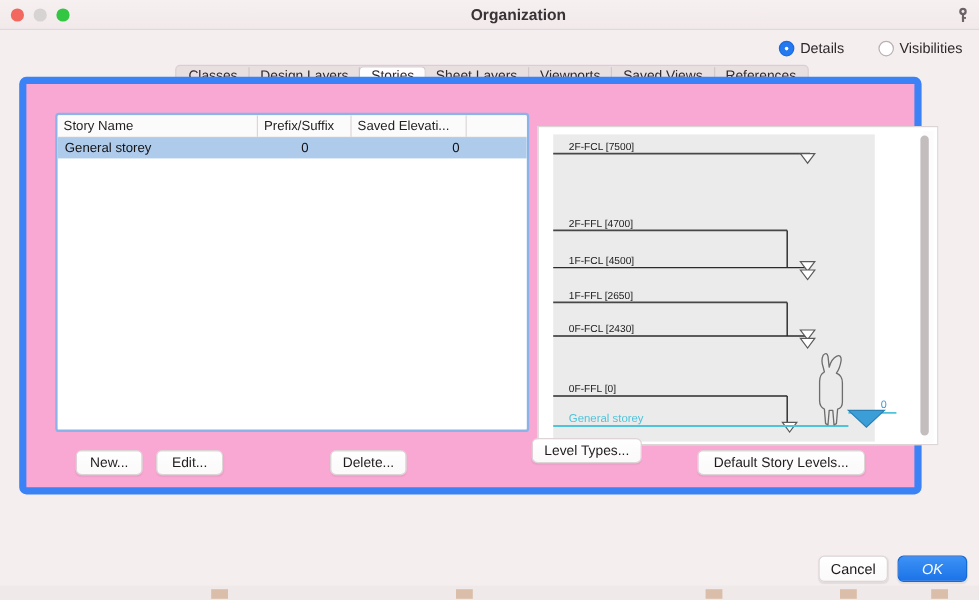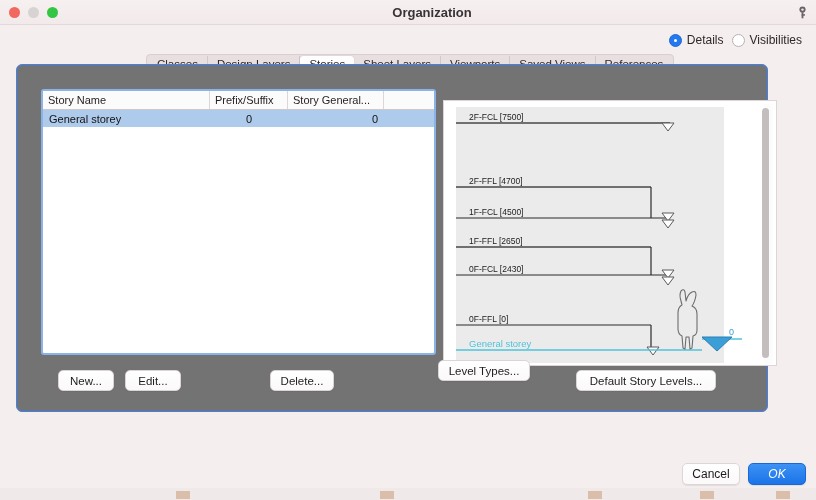--- a/index.html
+++ b/index.html
@@ -38,21 +38,21 @@
   .help-btn {
     position: absolute; right: 6px; top: 4px;
     width: 16px; height: 16px;
     display: flex; align-items: center; justify-content: center;
     font-size: 12px; font-weight: bold; color: #6b6266;
   }
 
   
   .radio-row {
     position: absolute; right: 14px; top: 33px;
-    display: flex; align-items: flex-start; gap: 8px;
+    display: flex; align-items: flex-start; gap: 28px;
   }
   .radio-opt { display: flex; align-items: center; gap: 5px; }
   .radio-mark {
     width: 13px; height: 13px; border-radius: 50%;
     border: 1px solid #b9b0b3; background: #fff;
     position: relative;
   }
   .radio-opt.on .radio-mark {
     background: #2279f0; border-color: #1f6ad8;
   }
@@ -85,22 +85,22 @@
     background: #fffdfd;
     border-radius: 3px;
     border-right: none;
     box-shadow: 0 0 1px rgba(0,0,0,.25);
   }
 
   
   .card {
     position: absolute; left: 16px; top: 64px;
     width: 752px; height: 348px;
-    background: #737373;
-    border: 1px solid #3b82f6;
+    background: #f9a8d4;
+    border: 6px solid #3b82f6;
     border-radius: 6px;
   }
 
   
   .table-wrap {
     position: absolute; left: 24px; top: 24px;
     width: 395px; height: 266px;
     background: #ffffff;
     border: 2px solid #8ab4e8;
     border-radius: 3px;
@@ -267,21 +267,21 @@
     <div class="tab">Saved Views</div>
     <div class="tab">References</div>
   </div>
 
   <div class="card">
 
     <div class="table-wrap">
       <div class="thead">
         <div class="th c0">Story Name</div>
         <div class="th c1">Prefix/Suffix</div>
-        <div class="th c2">Story General...</div>
+        <div class="th c2">Saved Elevati...</div>
         <div class="th c3"></div>
       </div>
       <div class="trow">
         <div class="td c0">General storey</div>
         <div class="td c1">0</div>
         <div class="td c2">0</div>
         <div class="td c3"></div>
       </div>
     </div>
 

